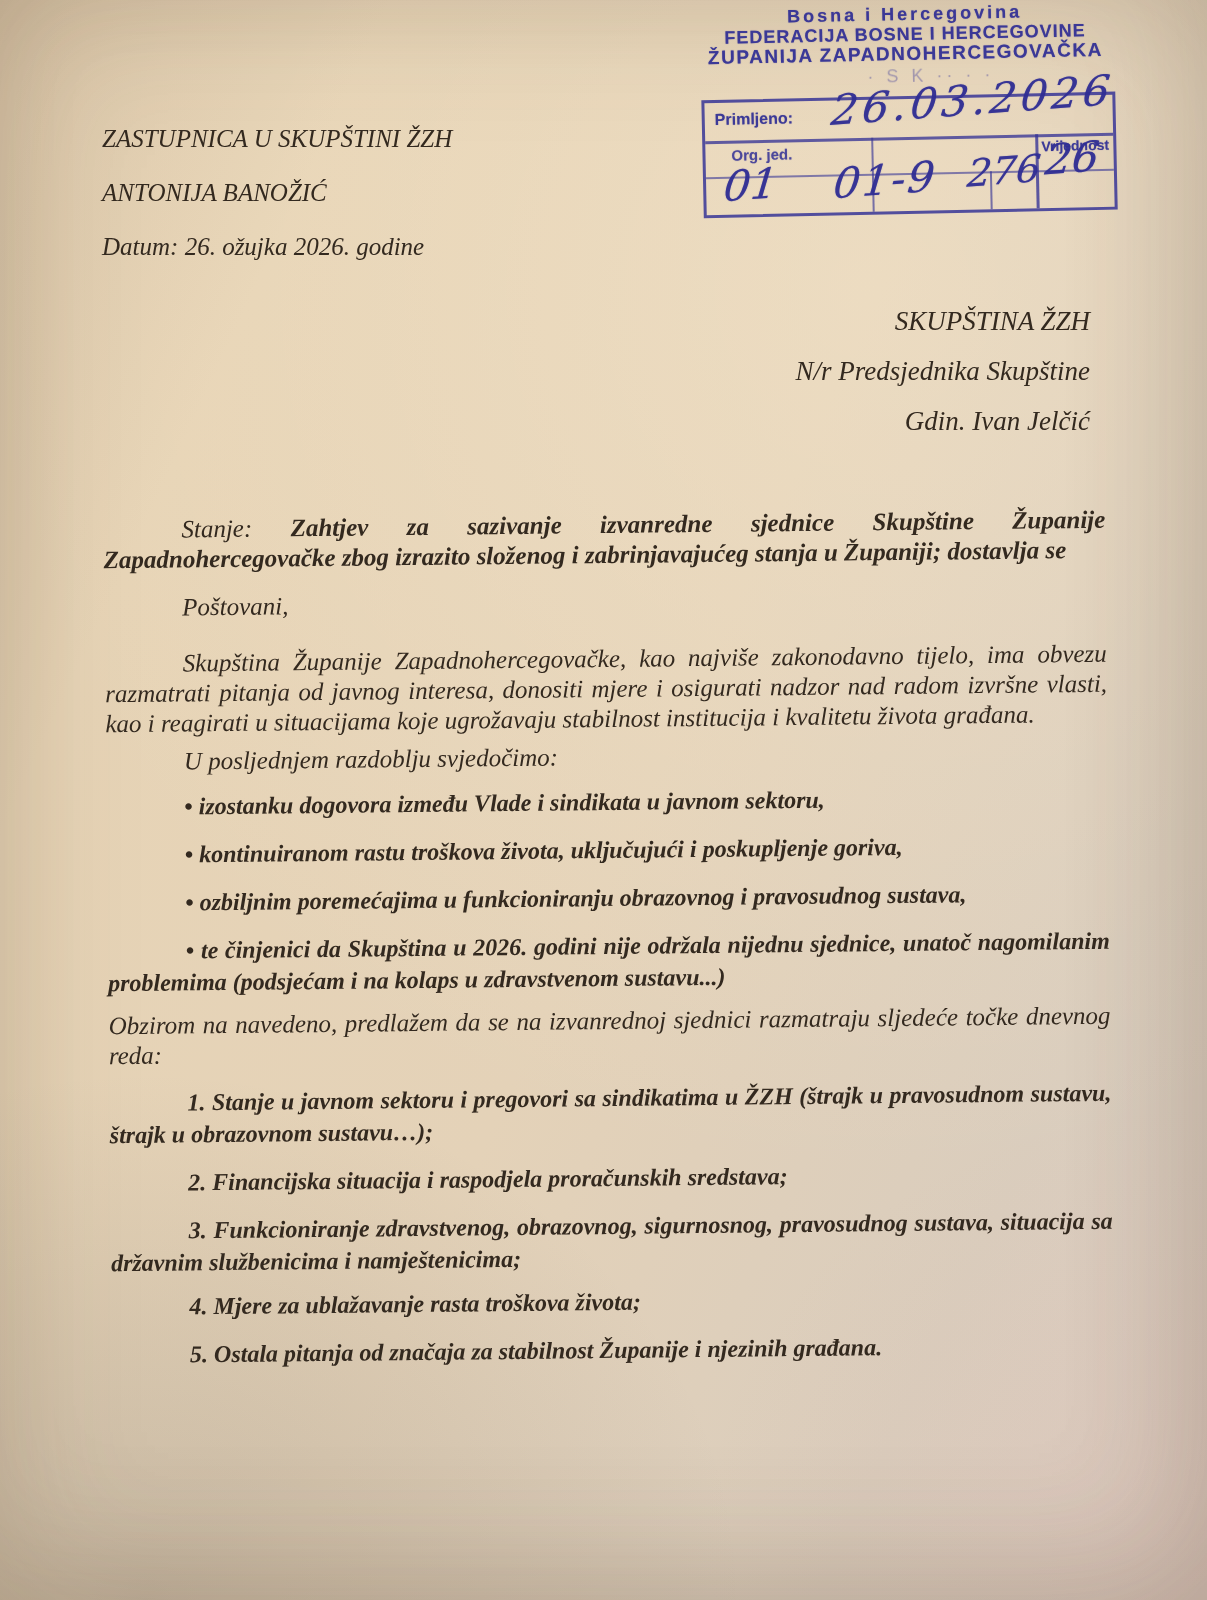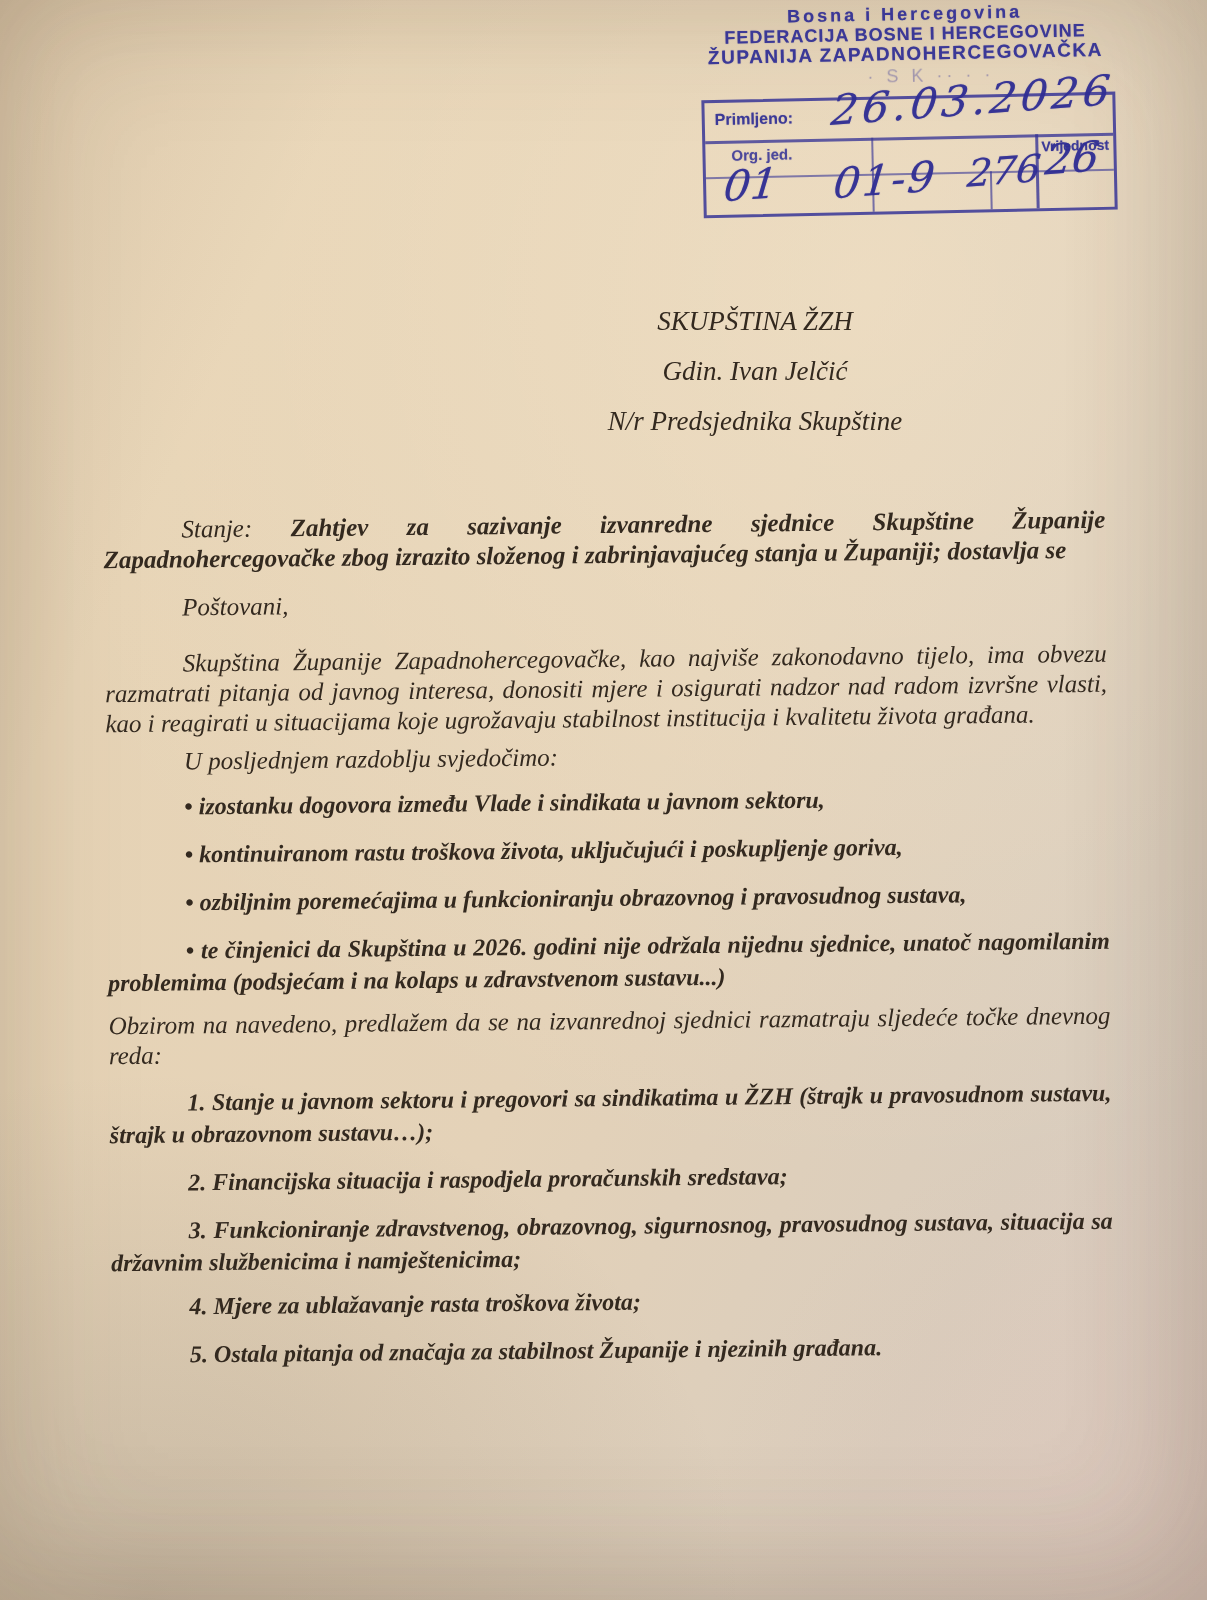--- a/index.html
+++ b/index.html
@@ -10,21 +10,21 @@
       radial-gradient(90% 60% at 12% 100%, rgba(98,94,92,0.22), rgba(0,0,0,0) 55%),
       radial-gradient(70% 45% at 100% 96%, rgba(214,160,150,0.15), rgba(0,0,0,0) 60%),
       radial-gradient(120% 90% at 72% 18%, rgba(255,242,214,0.30), rgba(0,0,0,0) 62%),
       linear-gradient(115deg,#d9c5a8 0%,#e7d4b6 20%,#e4d2b8 52%,#dacdbd 80%,#ddcfc5 100%);
     box-shadow:inset 0 0 140px rgba(84,62,40,0.22), inset -30px -50px 120px rgba(120,92,70,0.10);
     color:#33291f;
   }
   
   .sender{position:absolute;left:102px;top:112px;font-style:italic;font-size:25px;line-height:54px;white-space:nowrap;}
   
-  .recipient{position:absolute;left:420px;top:296px;width:670px;text-align:center;font-style:italic;font-size:27px;line-height:50px;}
+  .recipient{position:absolute;left:420px;top:296px;width:670px;text-align:right;font-style:italic;font-size:27px;line-height:50px;}
   
   .stamp{position:absolute;left:690px;top:4px;width:430px;transform:rotate(-1.2deg);
          font-family:"Liberation Sans",sans-serif;color:rgba(55,53,150,0.95);}
   .stamp-h{width:430px;text-align:center;font-weight:bold;line-height:20px;
            text-shadow:0 0 1px rgba(55,53,150,0.55);}
   .stamp-h .l1{font-size:18px;letter-spacing:3px;}
   .stamp-h .l2{font-size:18px;letter-spacing:1px;}
   .stamp-h .l3{font-size:19px;letter-spacing:1.5px;}
   .faint{position:absolute;left:120px;top:62px;width:240px;text-align:center;font-size:18px;
          color:rgba(60,58,152,0.40);filter:blur(0.7px);letter-spacing:4px;}
@@ -64,20 +64,25 @@
   .agenda{font-weight:bold;font-size:24px !important;line-height:32px !important;}
   .a1{margin-top:16px !important;}
   .a2,.a3,.a5{margin-top:16px !important;}
   .a4{margin-top:12px !important;}
 </style>
 </head>
 <body>
 
 <div class="page">
 
+  <div class="sender">
+    <div>ZASTUPNICA U SKUPŠTINI ŽZH</div>
+    <div>ANTONIJA BANOŽIĆ</div>
+    <div>Datum: 26. ožujka 2026. godine</div>
+  </div>
 
   <div class="stamp">
     <div class="stamp-h">
       <div class="l1">Bosna i Hercegovina</div>
       <div class="l2">FEDERACIJA BOSNE I HERCEGOVINE</div>
       <div class="l3">ŽUPANIJA ZAPADNOHERCEGOVAČKA</div>
     </div>
     <div class="faint">· S K ·· · ·</div>
     <div class="stamp-table">
       <div class="st-h1"></div>
@@ -91,22 +96,22 @@
       <div class="hand hw-date">26.03.2026</div>
       <div class="hand hw-c1">01</div>
       <div class="hand hw-c2">01-9</div>
       <div class="hand hw-c3">276</div>
       <div class="hand hw-c4">26</div>
     </div>
   </div>
 
   <div class="recipient">
     <div>SKUPŠTINA ŽZH</div>
+    <div>N/r Predsjednika Skupštine</div>
     <div>Gdin. Ivan Jelčić</div>
-    <div>N/r Predsjednika Skupštine</div>
   </div>
 
   <div class="content">
     <p class="subject indent"><span>Stanje:</span> <b>Zahtjev za sazivanje izvanredne sjednice Skupštine Županije Zapadnohercegovačke zbog izrazito složenog i zabrinjavajućeg stanja u Županiji; dostavlja se</b></p>
 
     <p class="salutation indent">Poštovani,</p>
 
     <p class="para1 indent">Skupština Županije Zapadnohercegovačke, kao najviše zakonodavno tijelo, ima obvezu razmatrati pitanja od javnog interesa, donositi mjere i osigurati nadzor nad radom izvršne vlasti, kao i reagirati u situacijama koje ugrožavaju stabilnost institucija i kvalitetu života građana.</p>
 
     <p class="para2 indent">U posljednjem razdoblju svjedočimo:</p>

